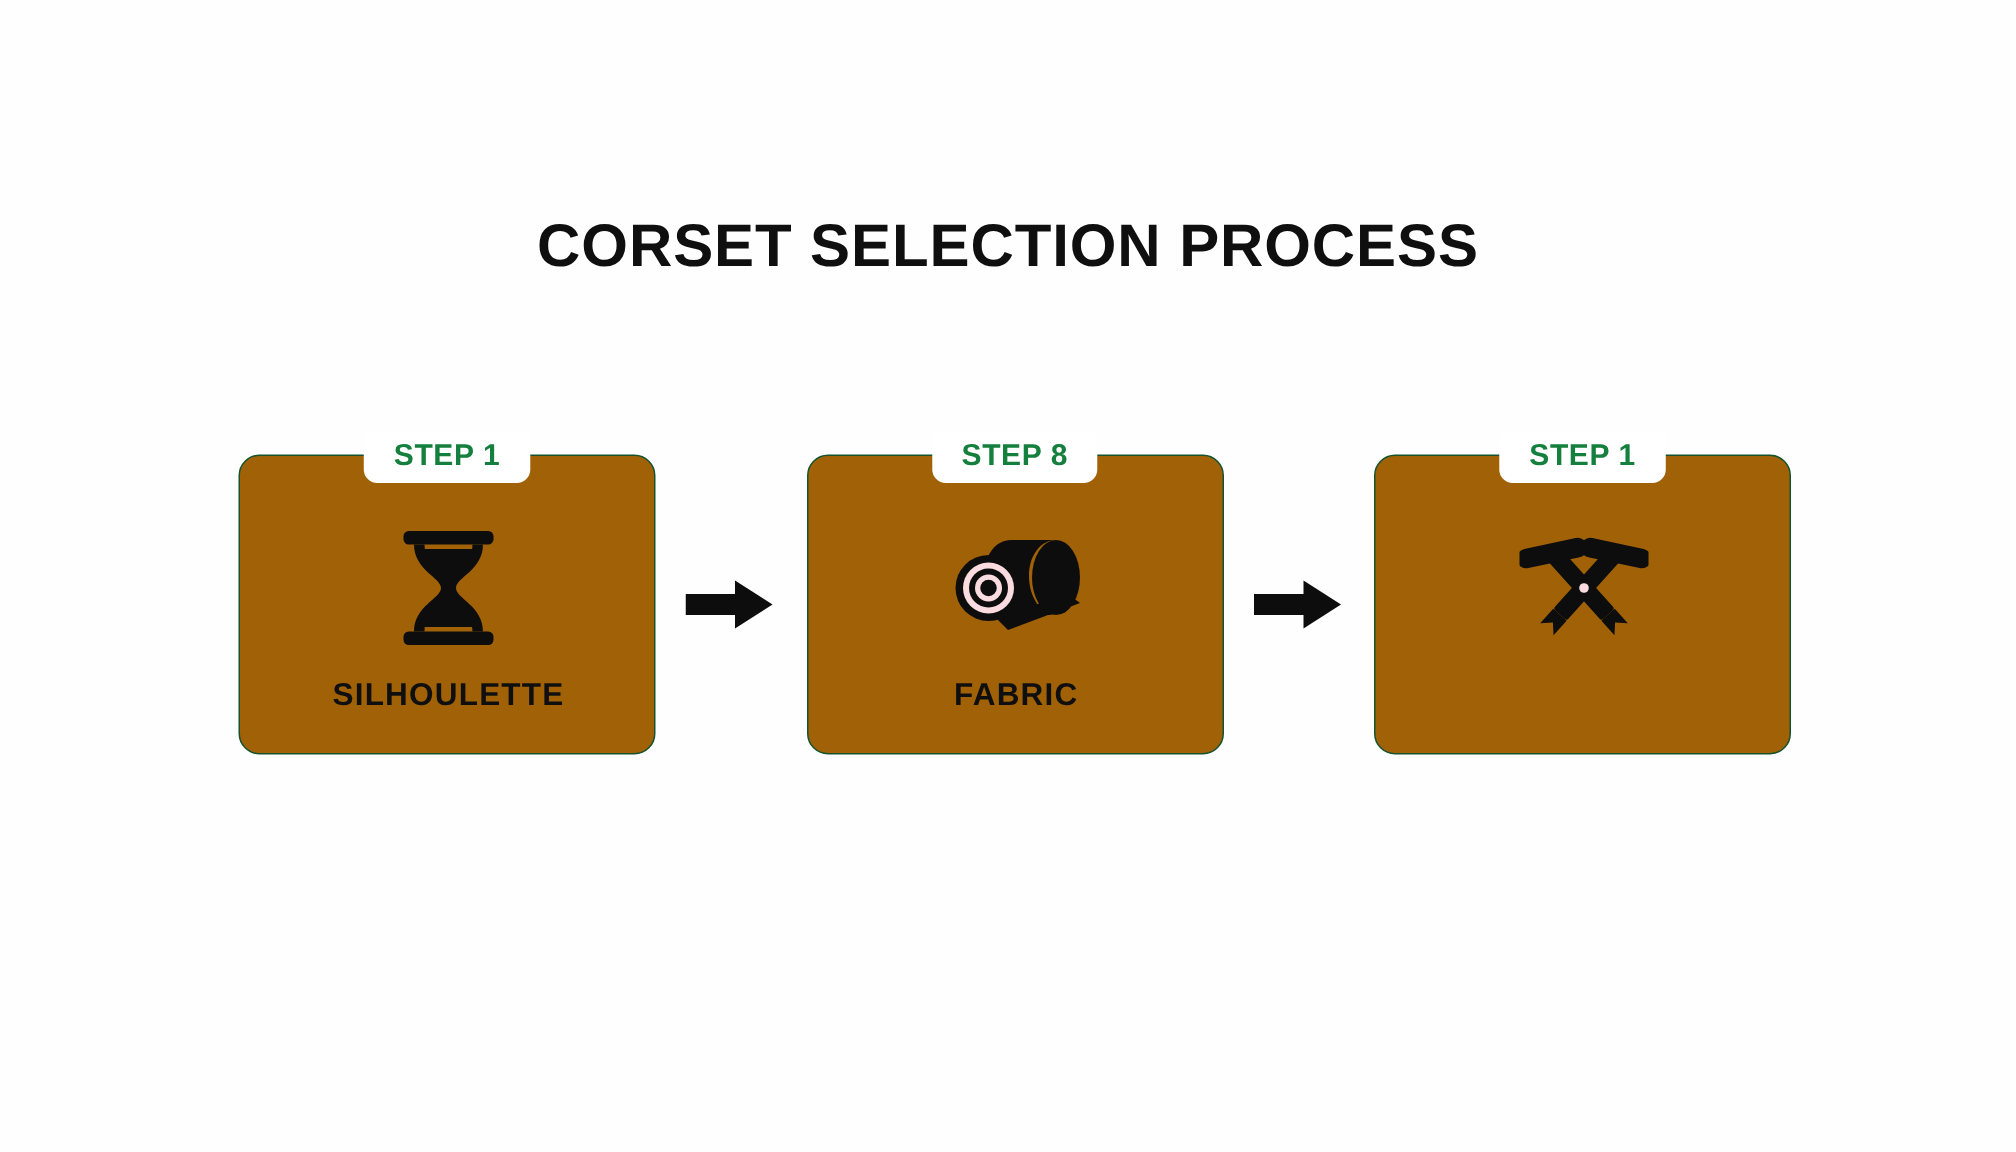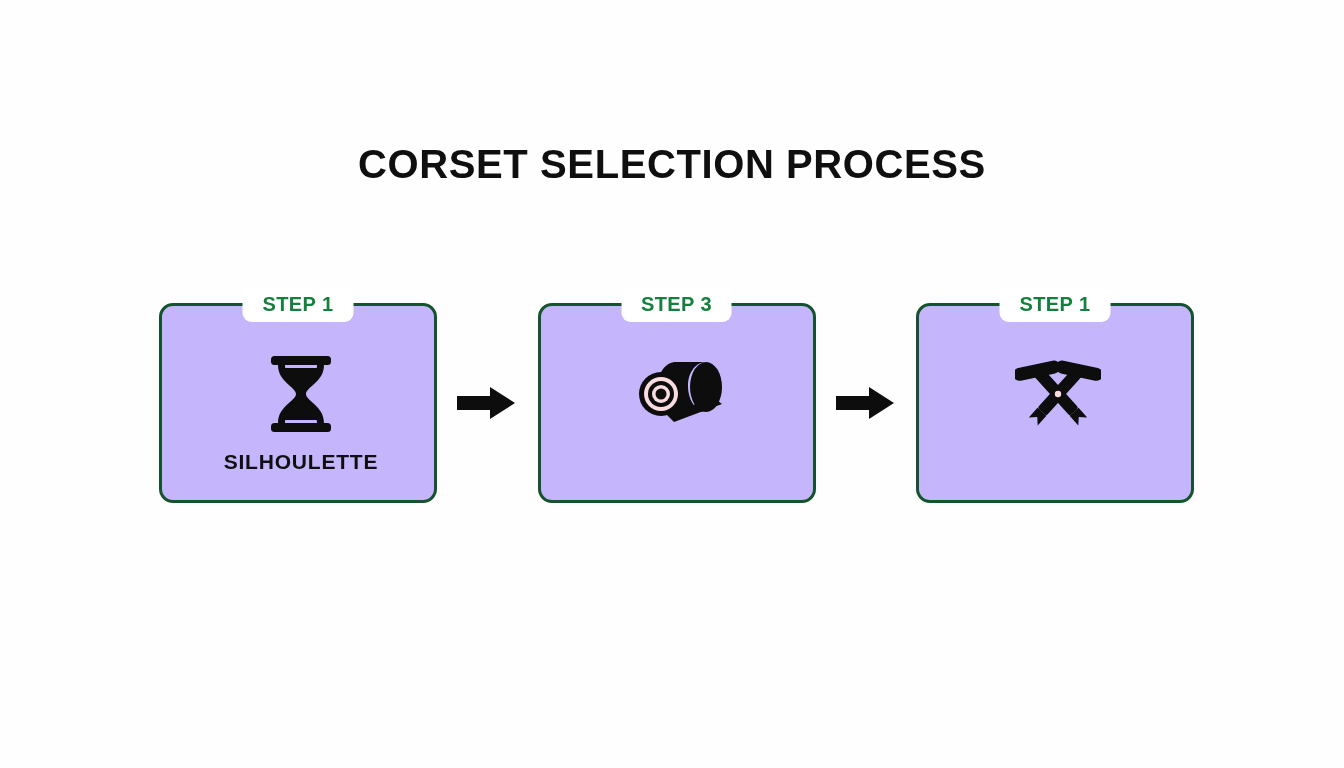--- a/index.html
+++ b/index.html
@@ -57,22 +57,22 @@
     flex: 0 0 auto;
   }
 
   .card {
     position: absolute;
     left: 0;
     top: 0;
     width: 278px;
     height: 200px;
     box-sizing: border-box;
-    background: #c4b5fd;
-    border: 3px solid #14532d;
+    background: #a16207;
+    border: 1px solid #14532d;
     border-radius: 14px;
     display: flex;
     flex-direction: column;
     align-items: center;
     justify-content: center;
   }
 
   .icon-slot {
     position: absolute;
     top: 42px;
@@ -175,22 +175,23 @@
                      C58 44, 66 56, 76 56 L46 56 C36 56, 28 44, 28 30 Z" fill="#0d0d0d"></path>
             <ellipse cx="76" cy="31" rx="16" ry="25" fill="#0d0d0d"></ellipse>
 
             <ellipse cx="31" cy="38" rx="22" ry="22" fill="#0d0d0d"></ellipse>
             <ellipse cx="31" cy="38" rx="17" ry="17" fill="#fadce0"></ellipse>
             <ellipse cx="31" cy="38" rx="13" ry="13" fill="#0d0d0d"></ellipse>
             <ellipse cx="31" cy="38" rx="9" ry="9" fill="#fadce0"></ellipse>
             <ellipse cx="31" cy="38" rx="5.5" ry="5.5" fill="#0d0d0d"></ellipse>
           </svg>
         </div>
+        <div class="card-label">FABRIC</div>
       </div>
-      <div class="badge">STEP 3</div>
+      <div class="badge">STEP 8</div>
     </div>
 
     <div class="arrow">
       <svg width="60" height="34" viewBox="0 0 60 34" aria-hidden="true">
         <path d="M0 10 L33 10 L33 1 L58 17 L33 33 L33 24 L0 24 Z" fill="#0d0d0d"></path>
       </svg>
     </div>
 
     <div class="step-wrap">
       <div class="card">

